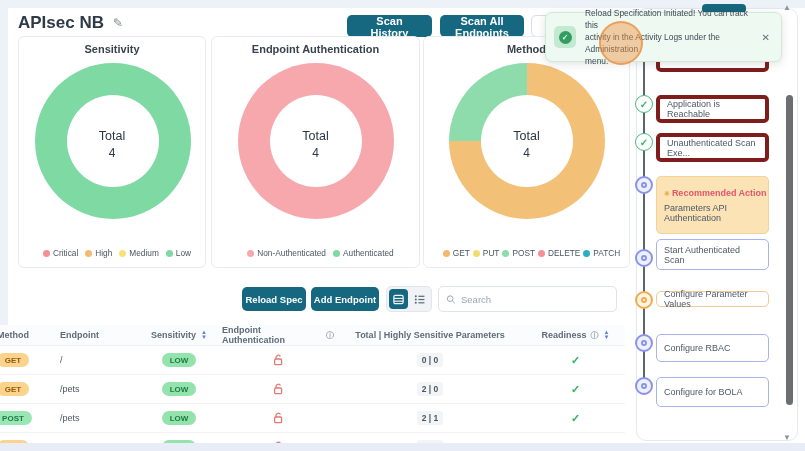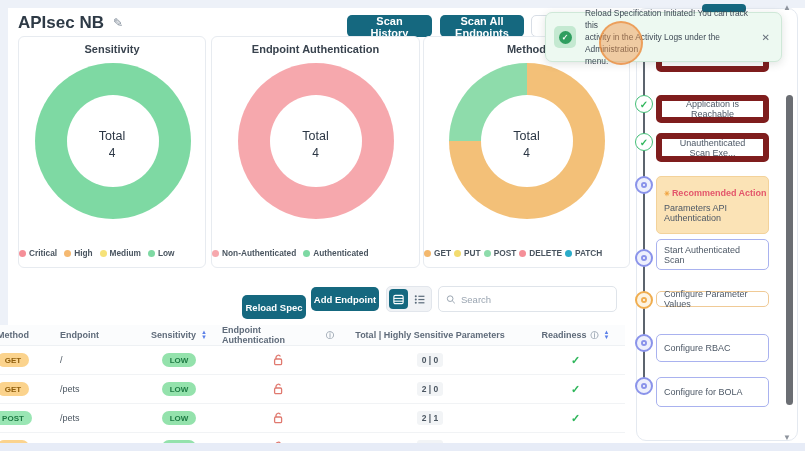--- a/index.html
+++ b/index.html
@@ -21,29 +21,29 @@
 
   
   .chart-card { position:absolute; top:36px; height:232px; background:#fff; border:1px solid #e7ebf0; border-radius:6px; }
   .chart-title { position:absolute; top:6px; left:0; right:0; text-align:center; font-size:11px; font-weight:bold; color:#39434e; }
   .donut { position:absolute; width:156px; height:156px; border-radius:50%; top:26px; }
   .donut::before { content:""; position:absolute; left:50%; top:50%; width:92px; height:92px; margin:-46px 0 0 -46px;
                    background:#fff; border-radius:50%; }
   .donut-center { position:absolute; left:0; right:0; top:92px; text-align:center; }
   .donut-center .t { font-size:12.5px; font-weight:normal; color:#2b3644; }
   .donut-center .v { font-size:12px; color:#2b3644; margin-top:3px; }
-  .legend { position:absolute; left:0; right:0; bottom:9px; display:flex; gap:7px;font-weight:bold; }
+  .legend { position:absolute; left:10px; right:0; bottom:9px; display:flex; justify-content:center; gap:7px; }
   .legend .li { display:flex; align-items:center; gap:3px; font-size:8.3px; color:#4a5560; white-space:nowrap; }
   .legend .dot { width:7px; height:7px; border-radius:50%; flex:0 0 auto; }
   #card2 .legend { gap:3px; }
 
   
   .tb-btn { position:absolute; top:287px; height:24px; background:#15687f; color:#fff; border:none; border-radius:5px;
             font-family:"Liberation Sans",sans-serif; font-size:9.5px; font-weight:bold; cursor:pointer; }
-  #btn-reload { left:242px; width:64px;margin-top:8px; }
+  #btn-reload { left:242px; width:64px; }
   #btn-add { left:311px; width:68px; }
   .view-toggle { position:absolute; left:386px; top:286px; width:46px; height:26px; background:#f1f3f6; border:1px solid #e2e6ec;
                  border-radius:5px; display:flex; align-items:center; padding:2px; gap:2px; }
   .vt { width:20px; height:20px; border:none; border-radius:4px; background:transparent; display:flex; align-items:center;
         justify-content:center; cursor:pointer; }
   .vt.active { background:#15687f; }
   .search-box { position:absolute; left:438px; top:286px; width:179px; height:26px; border:1px solid #dfe4ea; border-radius:5px;
                 background:#fff; display:flex; align-items:center; padding:0 7px; gap:5px; }
   .search-box input { border:none; outline:none; font-family:"Liberation Sans",sans-serif; font-size:9.5px; color:#3d4a57; width:100%; }
   .search-box input::placeholder { color:#9aa5b1; }
@@ -69,21 +69,21 @@
 
   
   .bottom-strip { position:absolute; left:0; top:443px; width:805px; height:8px; background:#e7ecf7; }
 
   
   .sidebar-card { position:absolute; left:636px; top:8px; width:162px; height:433px; background:#fff;
                   border:1px solid #e4e9f0; border-radius:10px; z-index:1; }
   .tl-line { position:absolute; left:643px; top:30px; width:2px; height:360px; background:#5c646e; z-index:2; }
   .tl-box { position:absolute; left:656px; width:113px; border-radius:5px; background:#fff; z-index:3;
             font-size:9px; color:#4d5866; padding:5px 7px; display:flex; flex-direction:column; justify-content:center; }
-  .tl-box.green { border:6px solid #7f1d1d;text-align:center; }
+  .tl-box.green { border:4px solid #7f1d1d; }
   .tl-box.blue { border:1px solid #a9b2ef; }
   .tl-box.orange { border:1px solid #f0ca96; }
   .tl-box.recommended { background:#fbe3b6; border:1px solid #f3d29a; }
   .tl-heading { color:#e3566b; font-weight:bold; font-size:9px; margin-bottom:5px; white-space:nowrap; }
   .tl-heading .spark { color:#f0a23c; font-size:7px; margin-right:2px; }
   .tl-ic { position:absolute; left:635px; width:18px; height:18px; border-radius:50%; z-index:4; background:#fff;
            display:flex; align-items:center; justify-content:center; }
   .tl-ic.check { border:1.5px solid #44bf77; color:#2fb65b; font-size:10px; font-weight:bold; }
   .tl-ic.ring { border:2px solid #8a93ea; background:#eef0fc; }
   .tl-ic.ring .inner { width:6px; height:6px; border:2px solid #8a93ea; border-radius:50%; background:#fff; }

